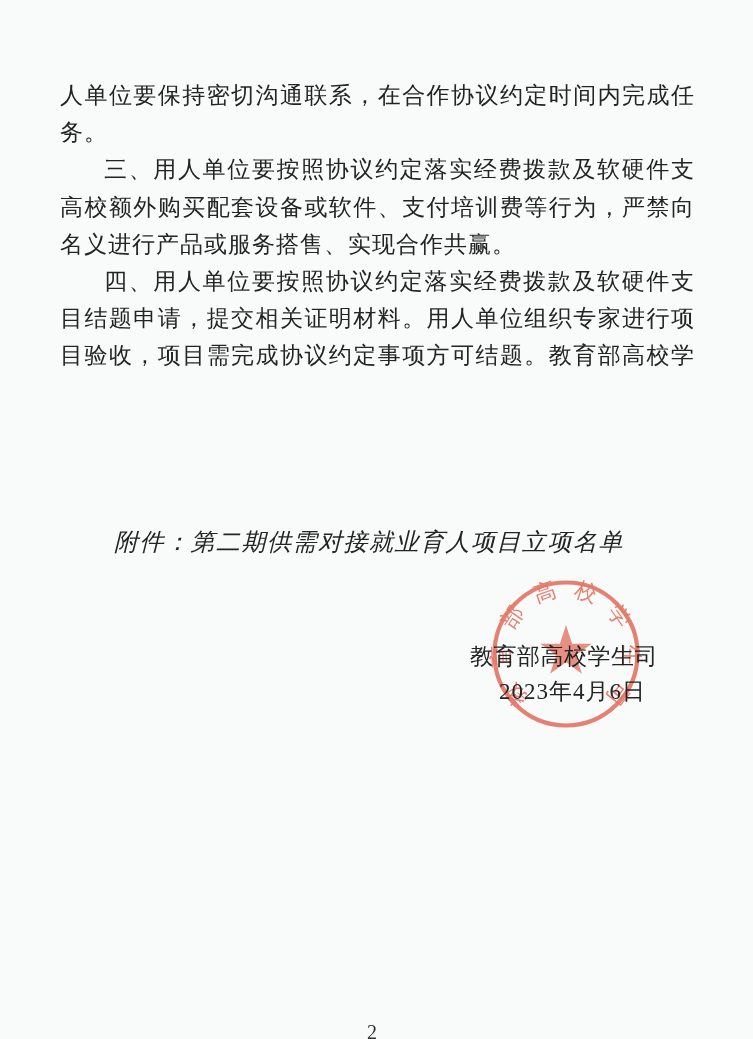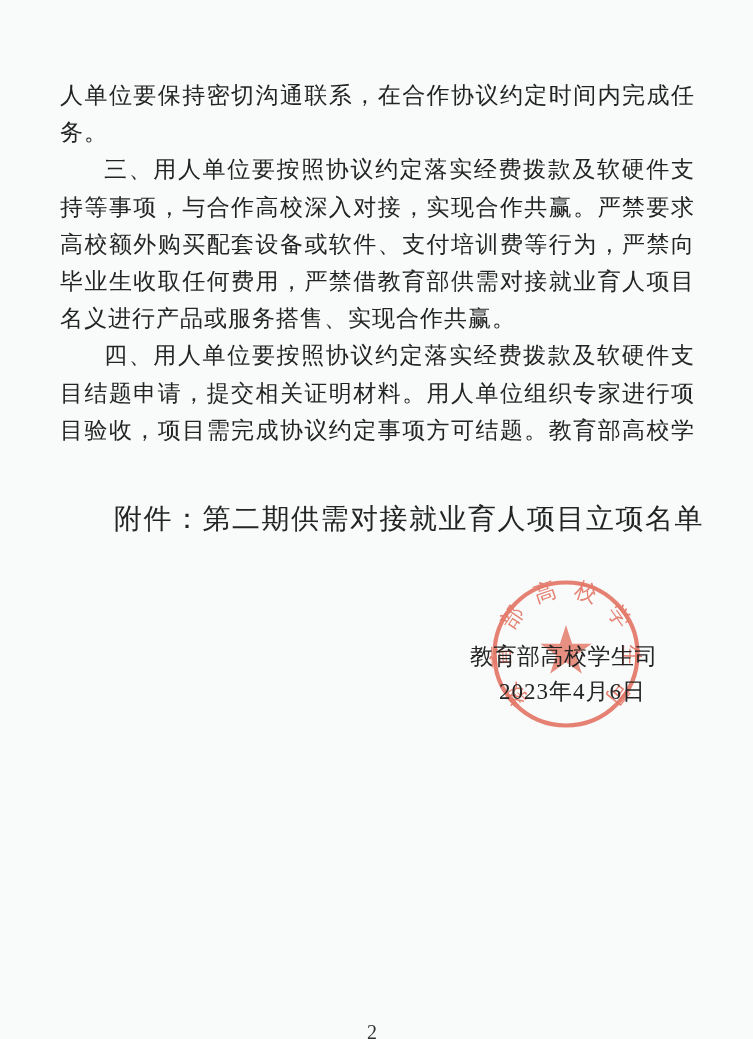--- a/index.html
+++ b/index.html
@@ -31,23 +31,24 @@
     white-space: normal;
     text-align: justify;
     text-align-last: justify;
     letter-spacing: 0;
   }
   .line.indent { padding-left: 44px; }
 
   .attachment {
     position: absolute;
     left: 114px;
-    top: 500px;
-    font-size: 28px;
+    top: 526px;
+    font-size: 24px;
     letter-spacing: 1.5px;
+    font-style: italic;
   }
 
   .sig-org {
     position: absolute;
     left: 470px;
     top: 641px;
     font-size: 23px;
     letter-spacing: 0.5px;
     z-index: 3;
   }
@@ -96,23 +97,21 @@
 </style>
 </head>
 <body>
 
 <div class="page">
 
   <div class="body-text">
       <div class="line justify">人单位要保持密切沟通联系，在合作协议约定时间内完成任</div>
       <div class="line">务。</div>
       <div class="line indent justify">三、用人单位要按照协议约定落实经费拨款及软硬件支</div>
-      <div class="line justify">持等事项，与合作高校深入对接，实现合作共赢。严禁要求</div>
       <div class="line justify">高校额外购买配套设备或软件、支付培训费等行为，严禁向</div>
-      <div class="line justify">毕业生收取任何费用，严禁借教育部供需对接就业育人项目</div>
       <div class="line">名义进行产品或服务搭售、实现合作共赢。</div>
       <div class="line indent justify">四、用人单位要按照协议约定落实经费拨款及软硬件支</div>
       <div class="line justify">目结题申请，提交相关证明材料。用人单位组织专家进行项</div>
       <div class="line justify">目验收，项目需完成协议约定事项方可结题。教育部高校学</div>
     </div>
 
   <div class="attachment">附件：第二期供需对接就业育人项目立项名单</div>
 
   <svg class="seal" viewBox="0 0 170 170">
     <circle class="seal-ring" cx="85" cy="85" r="71.5"></circle>

